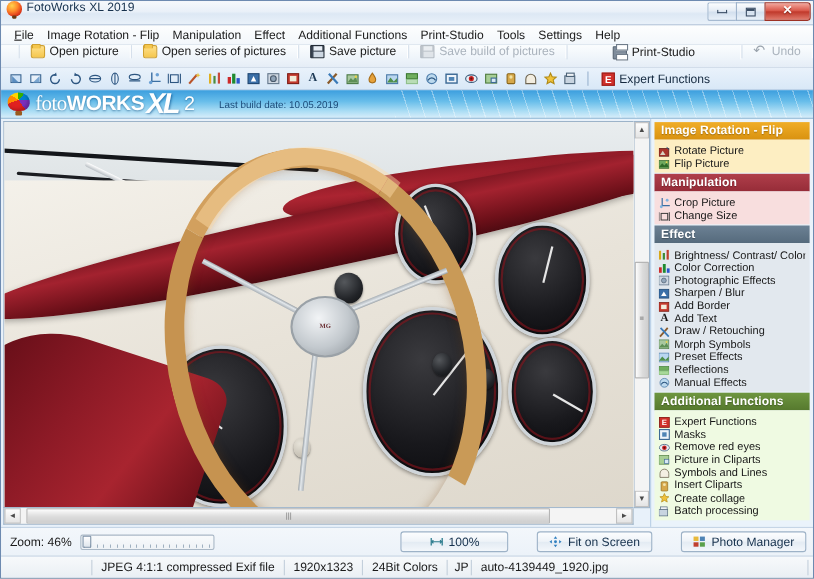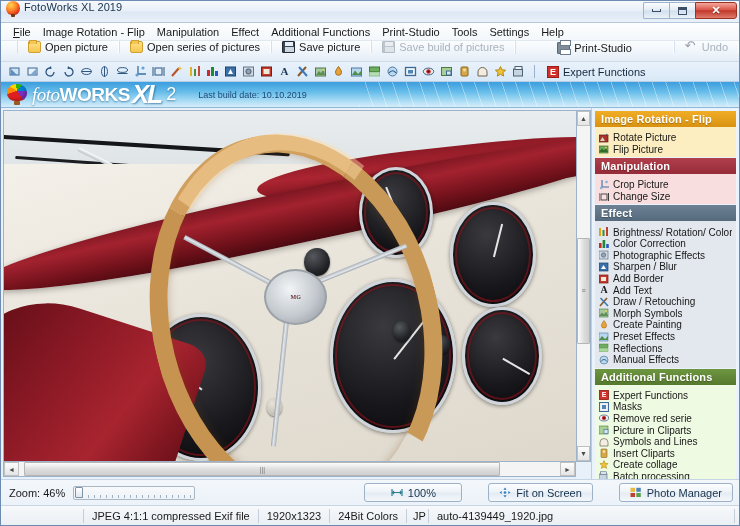--- a/index.html
+++ b/index.html
@@ -171,21 +171,21 @@
       conic-gradient(from 200deg at 50% 40%,
         #e02020 0 14%, #ff8a00 14% 28%, #ffd400 28% 42%,
         #38b000 42% 56%, #0080d0 56% 70%, #7b2fbe 70% 85%, #e02020 85% 100%);
     box-shadow: inset -2px -2px 3px rgba(0,0,0,.2);
   }
   .balloon-basket {
     position: absolute; left: 7px; bottom: 0; width: 6px; height: 4px;
     background: #9a5a1e; border-radius: 1px;
   }
   .logo-foto {
-    font-family: "Liberation Serif", serif; font-style: italic;
+    font-family: "Liberation Serif", serif; 
     font-size: 19px; color: #fff; margin-left: 5px; letter-spacing: -.5px;
     text-shadow: 0 1px 2px rgba(0,60,110,.5);
     font-weight: 400;
   }
   .logo-works {
     font-size: 19px; font-weight: bold; color: #fff; letter-spacing: -.5px;
     text-shadow: 0 1px 2px rgba(0,60,110,.5);
   }
   .logo-xl {
     font-size: 26px; font-weight: bold; font-style: italic; color: #fff;
@@ -698,21 +698,21 @@
   <div class="banner">
     <div class="banner-rays"></div>
     <div class="balloon">
       <div class="balloon-body"></div>
       <div class="balloon-basket"></div>
     </div>
     <span class="logo-foto">foto</span>
     <span class="logo-works">WORKS</span>
     <span class="logo-xl">XL</span>
     <span class="logo-2">2</span>
-    <span class="build-date">Last build date:  10.10.2019</span>
+    <span class="build-date">Last build date:  10.05.2019</span>
   </div>
 
   <div class="body-row">
 
     <div class="viewport-wrap">
       <div class="viewport-row">
         <div class="canvas-area">
           <div class="photo">
             <div class="ph-sky"></div>
             <div class="ph-wiper1"></div>
@@ -829,21 +829,21 @@
         <div class="sb-header" style="background:linear-gradient(180deg,#6c8194,#556a7c);">Effect</div>
         <div class="sb-items" style="background:#e2e8ee;">
           <div class="sb-item">
             <span class="sb-ic">
                 <svg width="10" height="10" viewBox="0 0 10 10">
                   <rect x="0" y="1" width="2" height="8" fill="#d8a818"></rect>
                   <rect x="3.5" y="3" width="2" height="6" fill="#3f8a36"></rect>
                   <rect x="7" y="0" width="2" height="9" fill="#c0402f"></rect>
                 </svg>
               </span>
-            <span class="sb-label">Brightness/ Rotation/ Color</span>
+            <span class="sb-label">Brightness/ Contrast/ Color</span>
           </div>
           <div class="sb-item">
             <span class="sb-ic">
                 <svg width="10" height="10" viewBox="0 0 10 10">
                   <rect x="0" y="4" width="2.6" height="5" fill="#cc2a2a"></rect>
                   <rect x="3.6" y="1" width="2.6" height="8" fill="#1f8a32"></rect>
                   <rect x="7.2" y="5" width="2.6" height="4" fill="#2a56cc"></rect>
                 </svg>
               </span>
             <span class="sb-label">Color Correction</span>
@@ -896,28 +896,20 @@
                   <rect x="0" y="1" width="9" height="8" fill="#a8c8a0" stroke="#4a7a46" stroke-width=".6"></rect>
                   <path d="M0 8 L3 4.5 L5 6.5 L7 3.5 L9 8 Z" fill="#5d8f56"></path>
                   <circle cx="7" cy="3" r=".9" fill="#e8d24a"></circle>
                 </svg>
               </span>
             <span class="sb-label">Morph Symbols</span>
           </div>
           <div class="sb-item">
             <span class="sb-ic">
                 <svg width="10" height="10" viewBox="0 0 10 10">
-                  <path d="M5 0.5c1.5 2.2 2.6 3.6 2.6 5a2.6 2.6 0 0 1-5.2 0c0-1.4 1.1-2.8 2.6-5z" fill="#e6a23c" stroke="#a76d18" stroke-width=".6"></path>
-                </svg>
-              </span>
-            <span class="sb-label">Create Painting</span>
-          </div>
-          <div class="sb-item">
-            <span class="sb-ic">
-                <svg width="10" height="10" viewBox="0 0 10 10">
                   <rect x="0" y="1" width="9" height="8" fill="#b9d6ef" stroke="#4a7aa8" stroke-width=".6"></rect>
                   <path d="M0 8 L3 4 L6 7 L9 4 L9 8 Z" fill="#4f8f4a"></path>
                 </svg>
               </span>
             <span class="sb-label">Preset Effects</span>
           </div>
           <div class="sb-item">
             <span class="sb-ic">
                 <svg width="10" height="10" viewBox="0 0 10 10">
                   <rect x="0" y="1" width="9" height="3.6" fill="#6fae5e" stroke="#3d7a34" stroke-width=".5"></rect>
@@ -960,21 +952,21 @@
             <span class="sb-label">Masks</span>
           </div>
           <div class="sb-item">
             <span class="sb-ic">
                 <svg width="10" height="10" viewBox="0 0 10 10">
                   <ellipse cx="5" cy="5" rx="4.6" ry="3" fill="#e8eef4" stroke="#3a5b7a" stroke-width=".7"></ellipse>
                   <circle cx="5" cy="5" r="2.1" fill="#cc2222"></circle>
                   <circle cx="5" cy="5" r=".9" fill="#5a0e0e"></circle>
                 </svg>
               </span>
-            <span class="sb-label">Remove red serie</span>
+            <span class="sb-label">Remove red eyes</span>
           </div>
           <div class="sb-item">
             <span class="sb-ic">
                 <svg width="10" height="10" viewBox="0 0 10 10">
                   <rect x="0" y="1" width="9" height="8" fill="#a8cf96" stroke="#4d7a3c" stroke-width=".6"></rect>
                   <rect x="5" y="4.5" width="4" height="4" fill="#d8e8f4" stroke="#3d6a96" stroke-width=".6"></rect>
                 </svg>
               </span>
             <span class="sb-label">Picture in Cliparts</span>
           </div>

